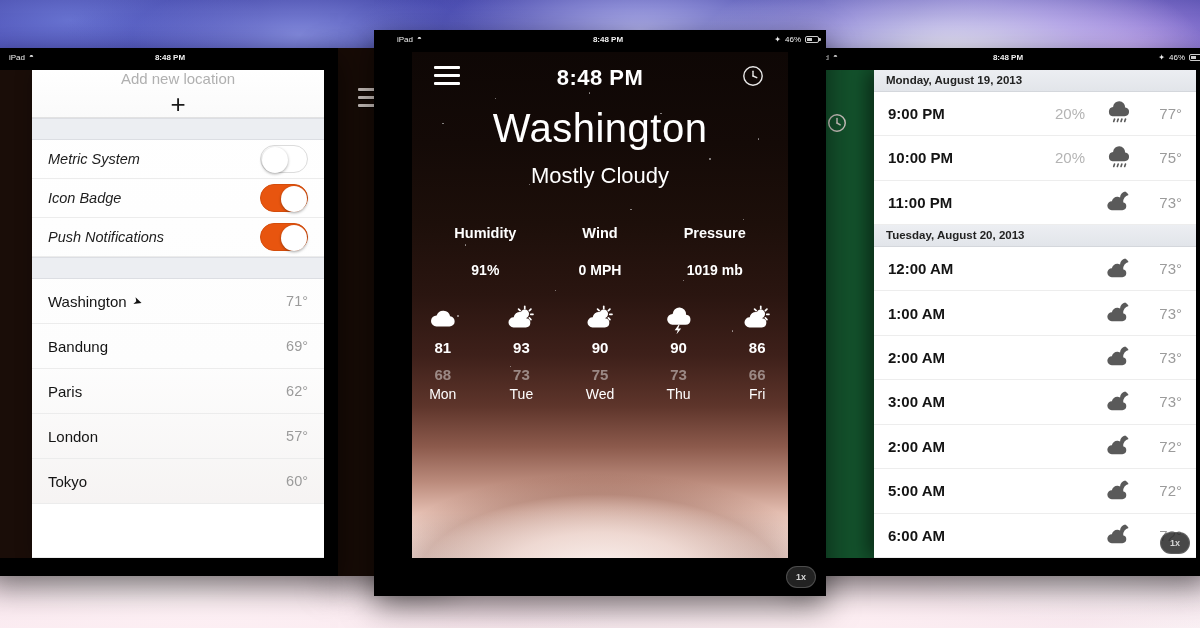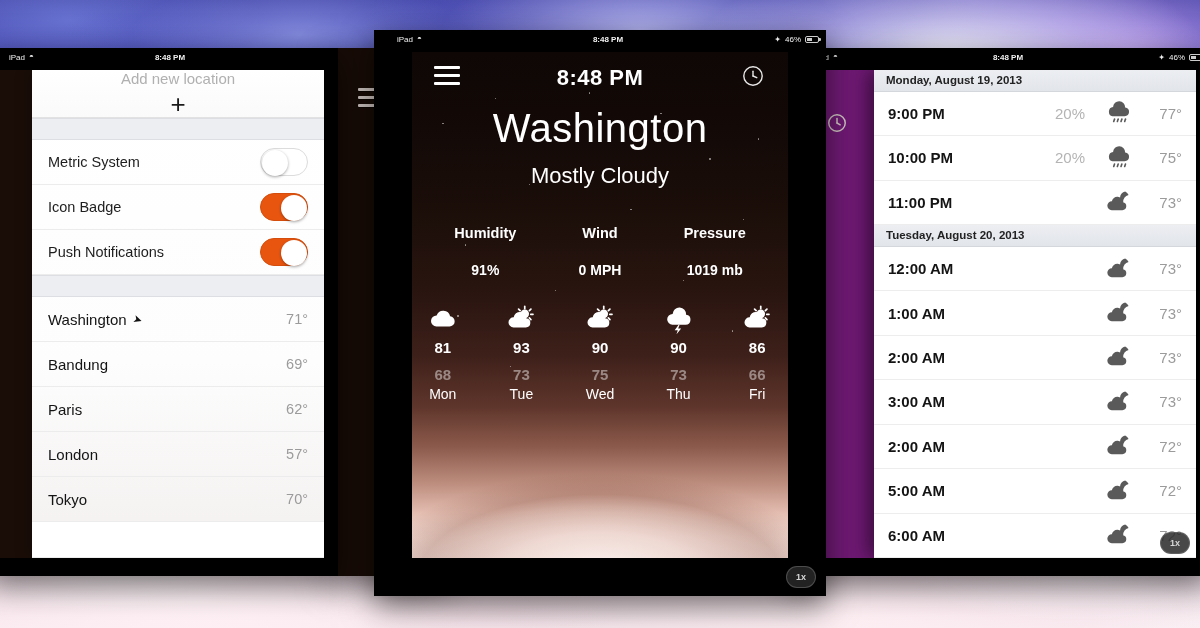--- a/index.html
+++ b/index.html
@@ -82,22 +82,22 @@
   .add-row {
     height:48px; display:flex; align-items:center; justify-content:space-between;
     padding: 0 16px; border-bottom:1px solid #e2e2e2;
     background:linear-gradient(180deg,#ffffff,#fafafa);
     flex-direction:column;
   }
   .add-row .ph { color:#b0b0b0; font-size:15px; }
   .plus { font-size:26px; color:#1a1a1a; font-weight:300; line-height:1; }
   .sec-gap { height:22px; background:#eceef2; border-top:1px solid #dcdee3; border-bottom:1px solid #dcdee3; }
   .set-row {
-    height:45px; display:flex; align-items:center; justify-content:space-between;
-    padding: 0 16px; border-bottom:1px solid #ececec; font-size:14.5px; color:#1e1e1e;
+    height:39px; display:flex; align-items:center; justify-content:space-between;
+    padding: 0 16px; border-bottom:1px solid #ececec; font-size:14.5px; color:#1e1e1e;font-style:italic;
   }
   .toggle {
     width:48px; height:28px; border-radius:14px; position:relative; flex:none;
     background:#fff; border:1px solid #dcdcdc;
   }
   .toggle.on { background:#e8550f; border-color:#d44d0c; }
   .toggle .knob {
     position:absolute; top:1px; width:26px; height:26px; border-radius:50%;
     background:#fff; box-shadow:0 1px 3px rgba(0,0,0,.35); left:1px;
   }
@@ -112,21 +112,21 @@
   .list-tail { flex:1; background:#fff; border-bottom:1px solid #ececec; }
 
   
   #dev-behind-left { left:330px; top:48px; width:120px; height:528px; background:#180c07; }
   #dev-behind-left .hamb { position:absolute; left:28px; top:40px; }
   .hamb { width:26px; }
   .hamb span { display:block; height:3px; background:#cfc6c2; border-radius:1px; margin-bottom:5px; box-shadow:0 1px 0 rgba(0,0,0,.5); }
 
   
   #dev-right { left:790px; top:48px; width:420px; height:528px; }
-  #dev-right .screen { position:absolute; left:14px; right:14px; top:22px; bottom:18px; background:#701a75; overflow:hidden; }
+  #dev-right .screen { position:absolute; left:14px; right:14px; top:22px; bottom:18px; background:#14532d; overflow:hidden; }
   .hour-panel {
     position:absolute; right:0; top:0; bottom:0; left:70px;
     background:#fff; box-shadow:-6px 0 18px rgba(0,0,0,.5);
     display:flex; flex-direction:column; overflow:hidden;
   }
   .day-head {
     height:22px; display:flex; align-items:center; padding:0 12px;
     background:linear-gradient(180deg,#eceef2,#e2e5ea);
     font-size:11.5px; font-weight:bold; color:#222;
     border-bottom:1px solid #d4d7dc;
@@ -440,21 +440,21 @@
             <div class="loc-row">
               <div class="loc-name">
                 <span>London</span>
               </div>
               <span class="loc-temp">57°</span>
             </div>
             <div class="loc-row">
               <div class="loc-name">
                 <span>Tokyo</span>
               </div>
-              <span class="loc-temp">70°</span>
+              <span class="loc-temp">60°</span>
             </div>
           </div>
         <div class="list-tail"></div>
       </div>
     </div>
   </div>
 
   <div class="device" id="dev-center">
     <div class="statusbar">
       <div class="sb-left">

